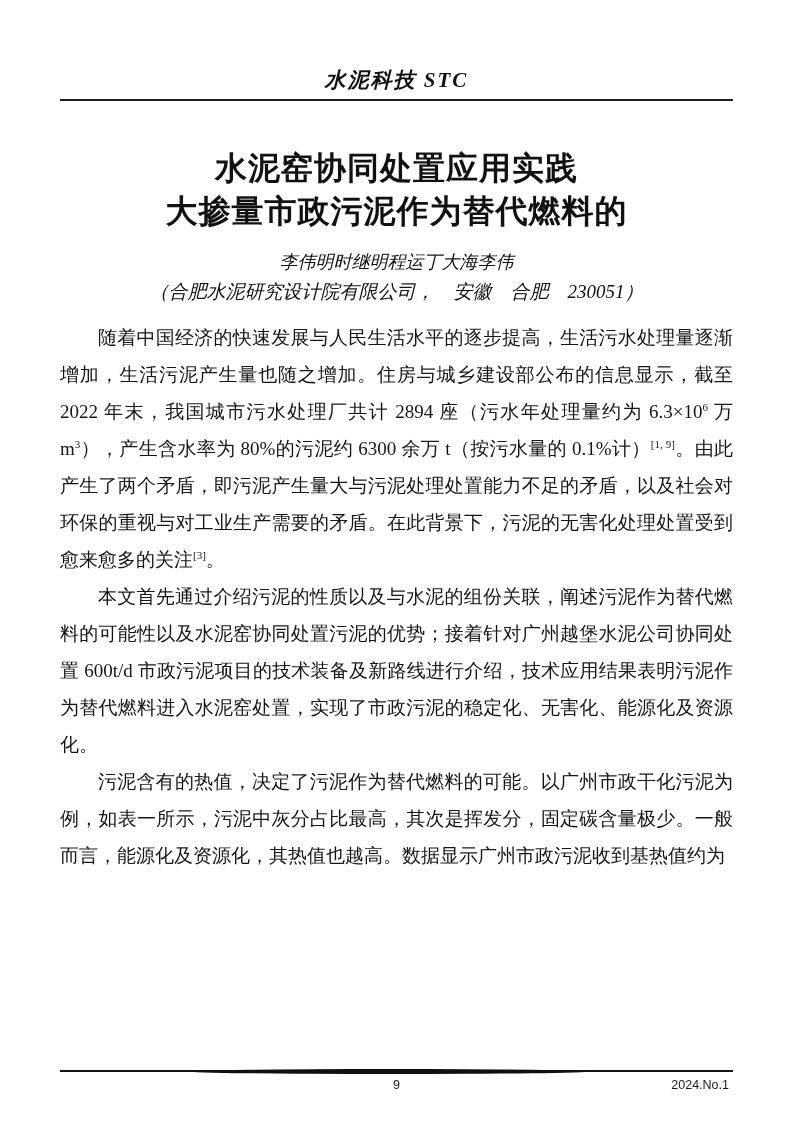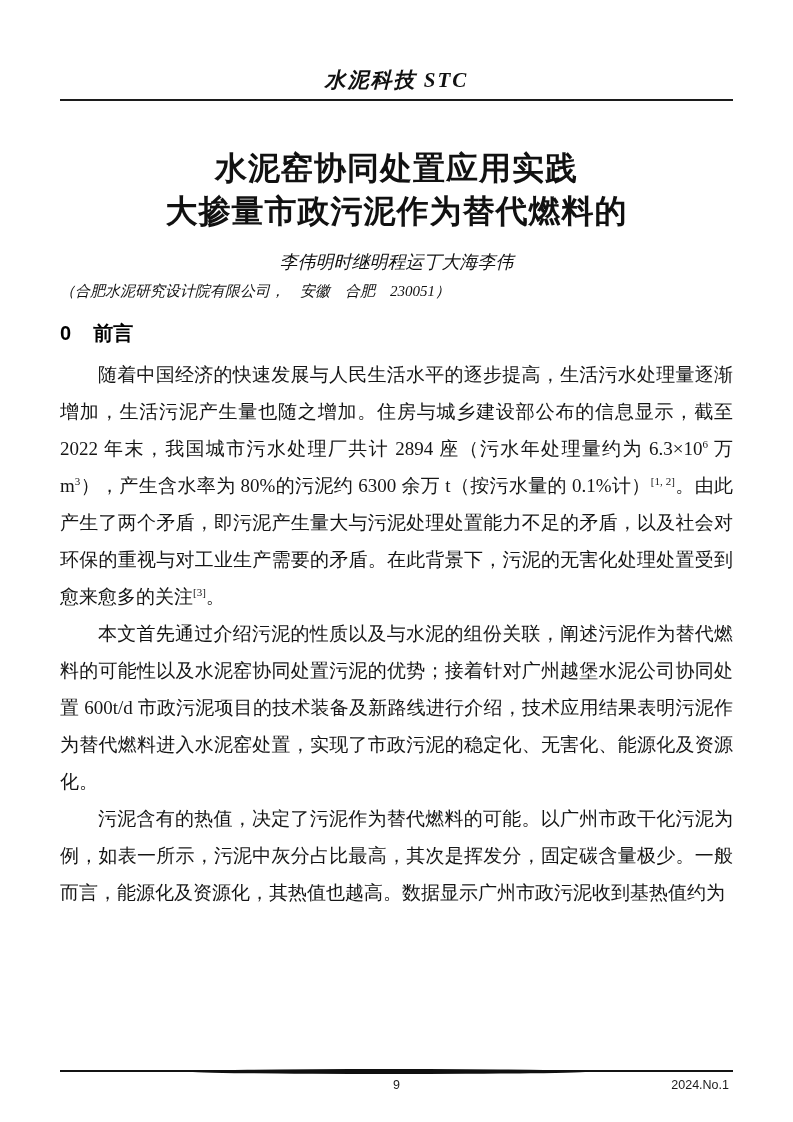--- a/index.html
+++ b/index.html
@@ -45,24 +45,24 @@
     margin-top: 17px;
     display: flex;
     justify-content: center;
     font-style: italic;
     font-weight: 500;
     font-size: 18px;
     line-height: 24px;
   }
   .affiliation {
     margin-top: 4px;
-    text-align: left;
+    text-align: center;
     font-style: italic;
     font-weight: 500;
-    font-size: 15px;
+    font-size: 19px;
     line-height: 27px;
   }
   
   .article-body { margin-top: 14px; }
   .section-heading {
     font-family: "Liberation Sans", sans-serif;
     font-weight: bold;
     font-size: 20px;
     line-height: 28px;
     margin: 0 0 9px 0;
@@ -146,22 +146,21 @@
       <span>李伟明</span>
       <span>时继明</span>
       <span>程运</span>
       <span>丁大海</span>
       <span>李伟</span>
     </div>
 
   <div class="affiliation">（合肥水泥研究设计院有限公司，　安徽　合肥　230051）</div>
 
   <div class="article-body">
-      <div class="section-heading"><span class="sec-num">0</span><span>前言</span></div>
-      <p class="body-para">随着中国经济的快速发展与人民生活水平的逐步提高，生活污水处理量逐渐增加，生活污泥产生量也随之增加。住房与城乡建设部公布的信息显示，截至 2022 年末，我国城市污水处理厂共计 2894 座（污水年处理量约为 6.3×10<sup>6</sup> 万 m<sup>3</sup>），产生含水率为 80%的污泥约 6300 余万 t（按污水量的 0.1%计）<sup>[1, 2]</sup>。由此产生了两个矛盾，即污泥产生量大与污泥处理处置能力不足的矛盾，以及社会对环保的重视与对工业生产需要的矛盾。在此背景下，污泥的无害化处理处置受到愈来愈多的关注<sup>[3]</sup>。</p>
+      <p class="body-para">随着中国经济的快速发展与人民生活水平的逐步提高，生活污水处理量逐渐增加，生活污泥产生量也随之增加。住房与城乡建设部公布的信息显示，截至 2022 年末，我国城市污水处理厂共计 2894 座（污水年处理量约为 6.3×10<sup>6</sup> 万 m<sup>3</sup>），产生含水率为 80%的污泥约 6300 余万 t（按污水量的 0.1%计）<sup>[1, 9]</sup>。由此产生了两个矛盾，即污泥产生量大与污泥处理处置能力不足的矛盾，以及社会对环保的重视与对工业生产需要的矛盾。在此背景下，污泥的无害化处理处置受到愈来愈多的关注<sup>[3]</sup>。</p>
       <p class="body-para">本文首先通过介绍污泥的性质以及与水泥的组份关联，阐述污泥作为替代燃料的可能性以及水泥窑协同处置污泥的优势；接着针对广州越堡水泥公司协同处置 600t/d 市政污泥项目的技术装备及新路线进行介绍，技术应用结果表明污泥作为替代燃料进入水泥窑处置，实现了市政污泥的稳定化、无害化、能源化及资源化。</p>
       <p class="body-para">污泥含有的热值，决定了污泥作为替代燃料的可能。以广州市政干化污泥为例，如表一所示，污泥中灰分占比最高，其次是挥发分，固定碳含量极少。一般而言，能源化及资源化，其热值也越高。数据显示广州市政污泥收到基热值约为</p>
     </div>
 
   <div class="footer-rule">
     <div class="rule-line"></div>
     <div class="rule-bulge"></div>
   </div>
 
   <div class="footer-text">

